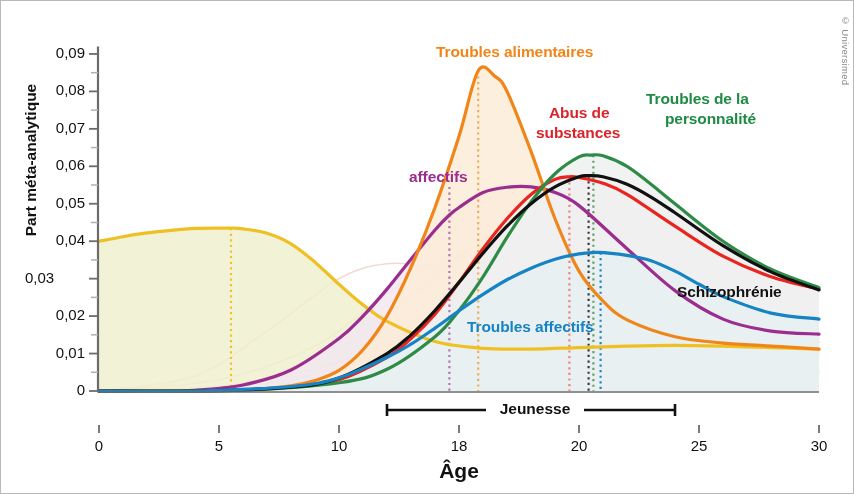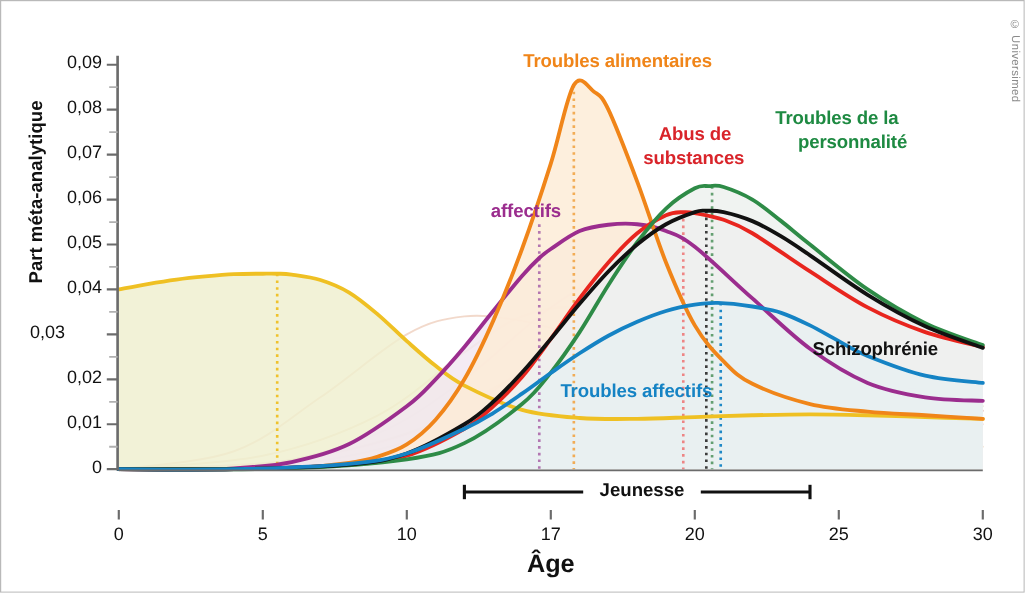--- a/index.html
+++ b/index.html
@@ -162,21 +162,21 @@
   <div class="tick-lbl" id="yt4" style="top: 192.75px; left: 24px; width: 60px; text-align: right;">0,05</div>
   <div class="tick-lbl" id="yt5" style="top: 230.2px; left: 24px; width: 60px; text-align: right;">0,04</div>
   <div class="tick-lbl" id="yt6" style="top: 267.65px; left: 24px; width: 60px; text-align: left;">0,03</div>
   <div class="tick-lbl" id="yt7" style="top: 305.1px; left: 24px; width: 60px; text-align: right;">0,02</div>
   <div class="tick-lbl" id="yt8" style="top: 342.55px; left: 24px; width: 60px; text-align: right;">0,01</div>
   <div class="tick-lbl" id="yt9" style="top: 380px; left: 24px; width: 60px; text-align: right;">0</div>
 
   <div class="tick-lbl" id="xt0" style="top: 436px; left: 58px; width: 80px; text-align: center;">0</div>
   <div class="tick-lbl" id="xt1" style="top: 436px; left: 178px; width: 80px; text-align: center;">5</div>
   <div class="tick-lbl" id="xt2" style="top: 436px; left: 298px; width: 80px; text-align: center;">10</div>
-  <div class="tick-lbl" id="xt3" style="top: 436px; left: 418px; width: 80px; text-align: center;">17</div>
+  <div class="tick-lbl" id="xt3" style="top: 436px; left: 418px; width: 80px; text-align: center;">18</div>
   <div class="tick-lbl" id="xt4" style="top: 436px; left: 538px; width: 80px; text-align: center;">20</div>
   <div class="tick-lbl" id="xt5" style="top: 436px; left: 658px; width: 80px; text-align: center;">25</div>
   <div class="tick-lbl" id="xt6" style="top: 436px; left: 778px; width: 80px; text-align: center;">30</div>
 
   <div class="axis-title" id="xlabel" style="top: 458px; left: 418px; width: 80px; text-align: center;">Âge</div>
 
   <div id="jeunesse-label" style="left: 485px; top: 399px; width: 90px; text-align: center;">Jeunesse</div>
 
   <div class="lbl" id="lb-toc2" style="left: 408px; top: 166px; color: rgb(155, 45, 142);">affectifs</div>
   <div class="lbl" id="lb-ali" style="left: 401px; top: 41px; color: rgb(240, 133, 25); margin-left: 34px;">Troubles alimentaires</div>

